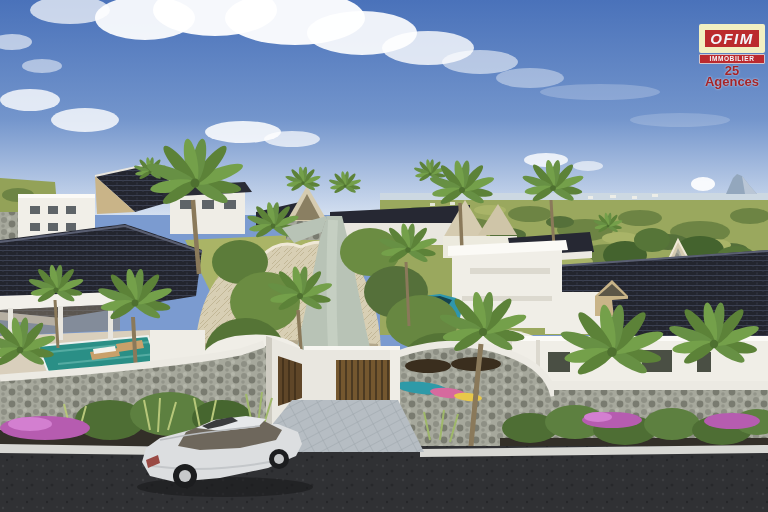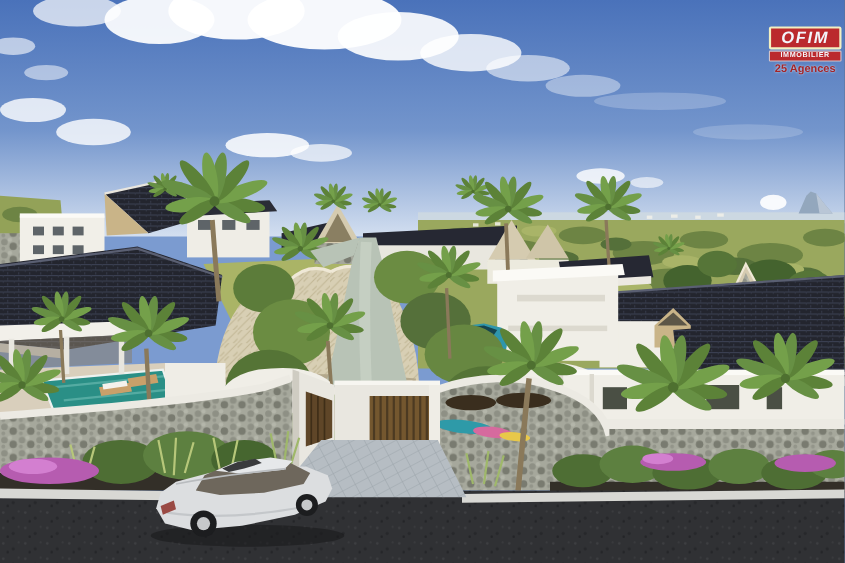--- a/index.html
+++ b/index.html
@@ -1,25 +1,25 @@
 <!DOCTYPE html>
 <html><head>
 <meta charset="utf-8">
 <style>
   html,body{margin:0;padding:0;background:#222;}
   .stage{position:relative;width:768px;height:512px;overflow:hidden;
          font-family:"Liberation Sans",sans-serif;background:#7b9bd0;}
   .stage svg{position:absolute;inset:0;display:block;}
   .logo{position:absolute;top:24px;right:3px;width:66px;text-align:center;opacity:.93;}
-  .logo-main{background:#c32423;border:2px solid #fef9c3;border-radius:2px;
+  .logo-main{background:#c32423;border:6px solid #fef9c3;border-radius:2px;
              color:#fff;font-weight:bold;font-size:15px;line-height:16px;
              letter-spacing:1.5px;font-style:italic;padding:1px 2px 0 2px;}
   .logo-sub{background:#c32423;border:1px solid #ddc9c9;border-radius:1px;margin-top:1px;
             color:#fff;font-weight:bold;font-size:6.5px;line-height:8px;letter-spacing:.6px;}
-  .logo-tag{color:#a81d1d;font-weight:bold;font-size:10px;line-height:11px;margin-top:1px;
+  .logo-tag{color:#a81d1d;font-weight:bold;font-size:13px;line-height:11px;margin-top:1px;
             text-shadow:0 0 2px rgba(255,255,255,.85);}
 </style>
 </head>
 <body>
 
 <div class="stage">
 <svg viewBox="0 0 768 512" width="768" height="512">
   <defs>
     <linearGradient id="skyG" x1="0" y1="0" x2="0" y2="1">
       <stop offset="0%" stop-color="#4a72ba"></stop>

